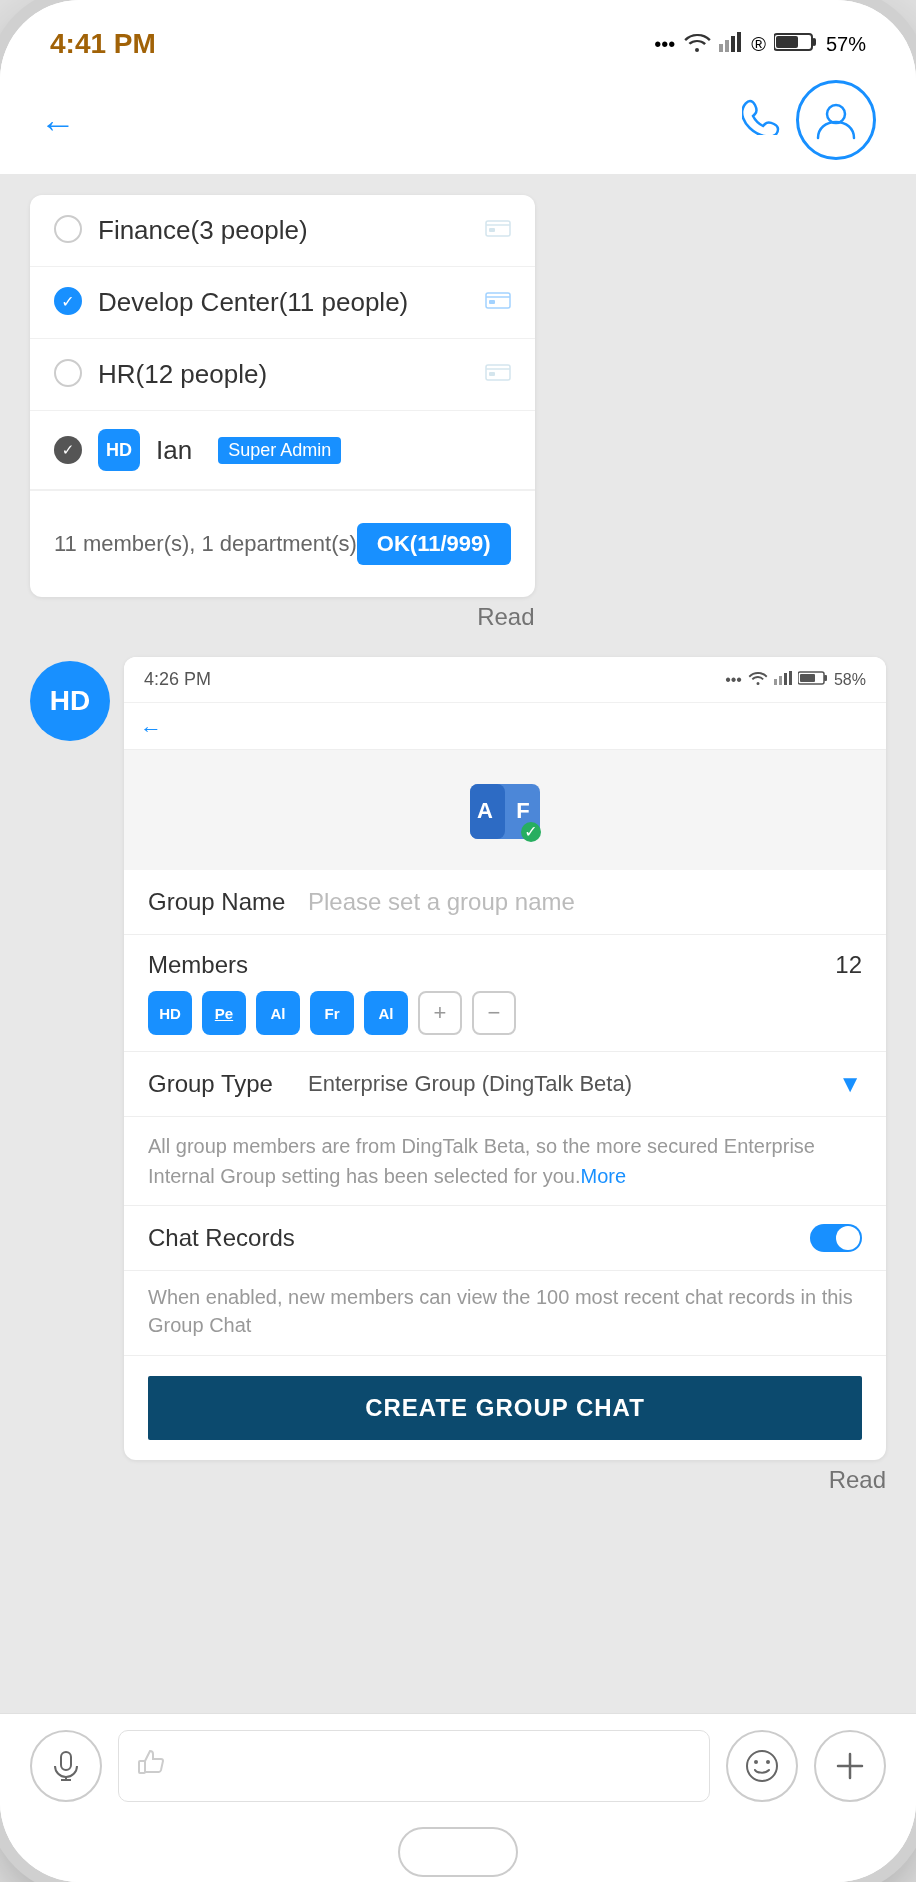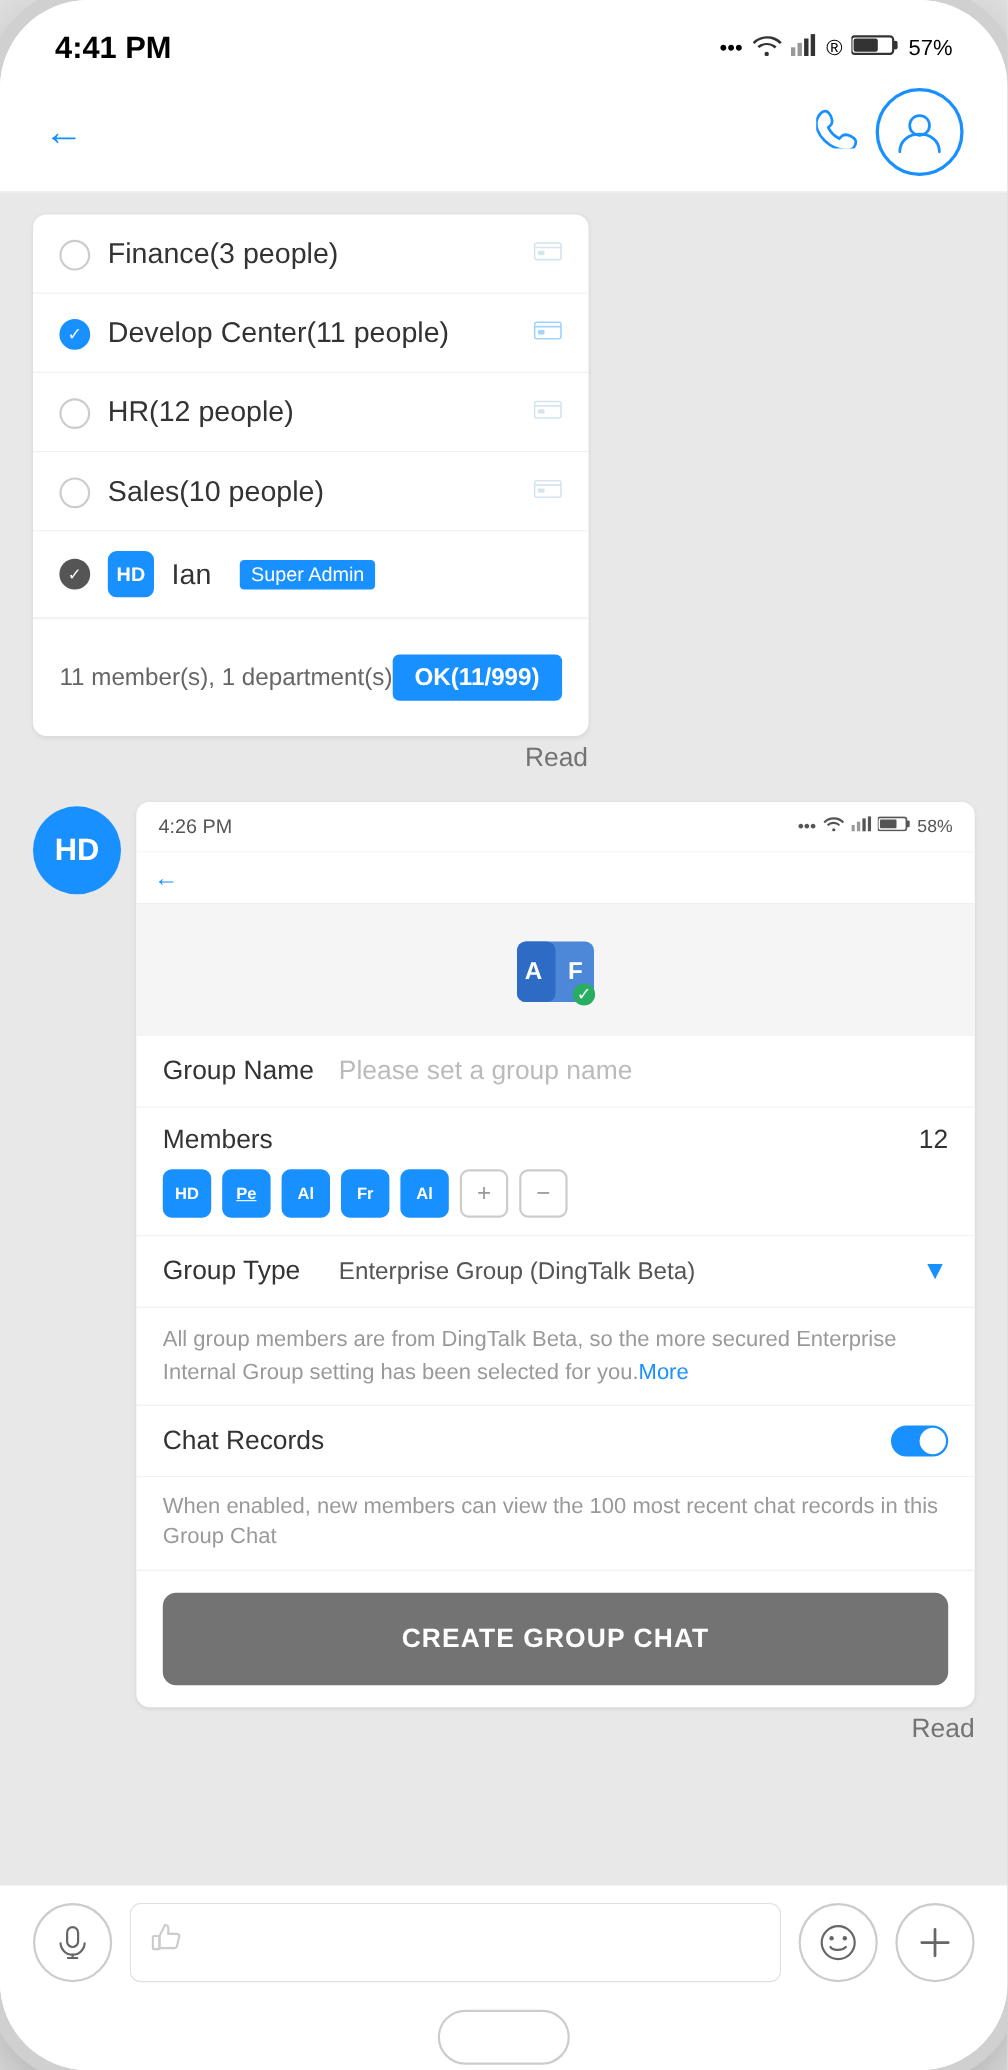--- a/index.html
+++ b/index.html
@@ -27,21 +27,21 @@
       display: flex;
       justify-content: space-between;
       align-items: center;
       padding: 28px 50px 10px;
       background: #fff;
       flex-shrink: 0;
     }
     .status-time {
       font-size: 28px;
       font-weight: 600;
-      color: #000000;
+      color: #a16207;
     }
     .status-icons {
       display: flex;
       align-items: center;
       gap: 8px;
       font-size: 20px;
       color: #000;
     }
     
     .header {
@@ -109,21 +109,21 @@
       border-radius: 12px;
       overflow: hidden;
       box-shadow: 0 1px 4px rgba(0,0,0,0.08);
     }
     
     .dept-list {
       padding: 0;
     }
     .dept-item {
       display: flex;
-      align-items: flex-end;
+      align-items: flex-start;
       padding: 20px 24px;
       border-bottom: 1px solid #f0f0f0;
       gap: 16px;
     }
     .dept-item:last-child {
       border-bottom: none;
     }
     .radio-circle {
       width: 28px;
       height: 28px;
@@ -376,25 +376,25 @@
     .chat-records-info {
       padding: 12px 24px 16px;
       font-size: 20px;
       color: #999;
       background: #fff;
       border-bottom: 1px solid #eee;
       line-height: 1.4;
     }
     .create-btn {
       margin: 20px 24px;
-      background: #737373;
+      background: #0c4a6e;
       color: white;
       text-align: center;
-      padding: 28px;
-      border-radius: 12px;
+      padding: 18px;
+      border-radius: 2px;
       font-size: 24px;
       font-weight: 600;
       letter-spacing: 1px;
     }
     
     .bottom-bar {
       background: #fff;
       border-top: 1px solid #e0e0e0;
       padding: 16px 30px 20px;
       display: flex;
@@ -538,31 +538,20 @@
               <svg width="26" height="22" viewBox="0 0 26 22">
                   <rect x="1" y="4" width="24" height="15" rx="2" fill="none" stroke="#1890ff" stroke-width="1.5"></rect>
                   <path d="M1 8h24" stroke="#1890ff" stroke-width="1.5"></path>
                   <rect x="4" y="11" width="6" height="4" rx="1" fill="#1890ff"></rect>
                 </svg>
             </span>
           </div>
           <div class="dept-item">
             <div class="radio-circle"></div>
             <span class="dept-name">HR(12 people)</span>
-            <span class="dept-icon">
-              <svg width="26" height="22" viewBox="0 0 26 22">
-                  <rect x="1" y="4" width="24" height="15" rx="2" fill="none" stroke="#acd" stroke-width="1.5"></rect>
-                  <path d="M1 8h24" stroke="#acd" stroke-width="1.5"></path>
-                  <rect x="4" y="11" width="6" height="4" rx="1" fill="#acd"></rect>
-                </svg>
-            </span>
-          </div>
-          <div class="dept-item">
-            <div class="radio-circle"></div>
-            <span class="dept-name">Sales(10 people)</span>
             <span class="dept-icon">
               <svg width="26" height="22" viewBox="0 0 26 22">
                   <rect x="1" y="4" width="24" height="15" rx="2" fill="none" stroke="#acd" stroke-width="1.5"></rect>
                   <path d="M1 8h24" stroke="#acd" stroke-width="1.5"></path>
                   <rect x="4" y="11" width="6" height="4" rx="1" fill="#acd"></rect>
                 </svg>
             </span>
           </div>
           <div class="user-row">
             <div class="user-check"></div>

